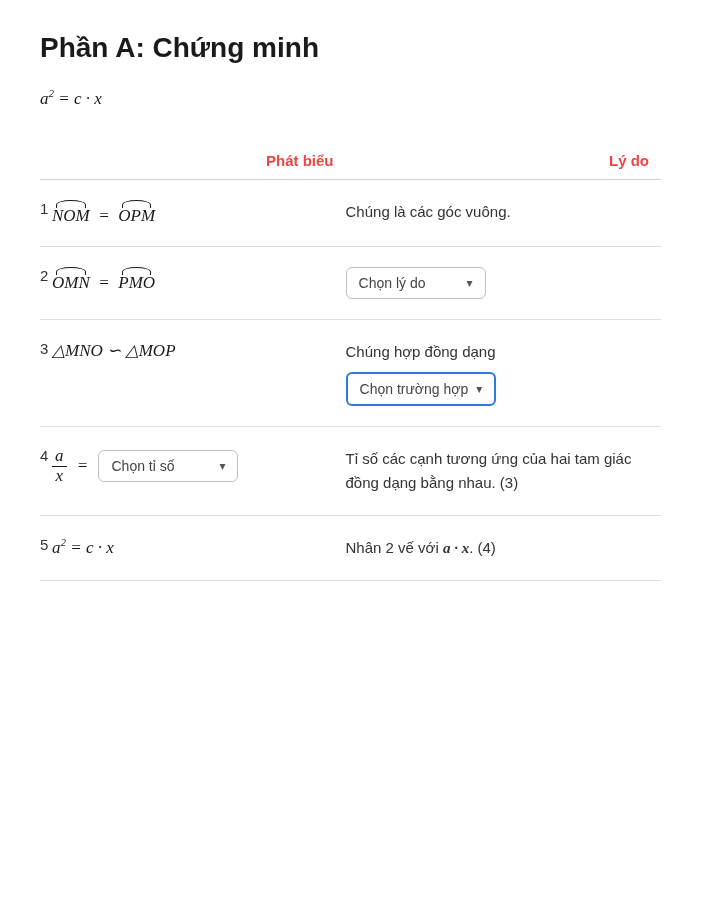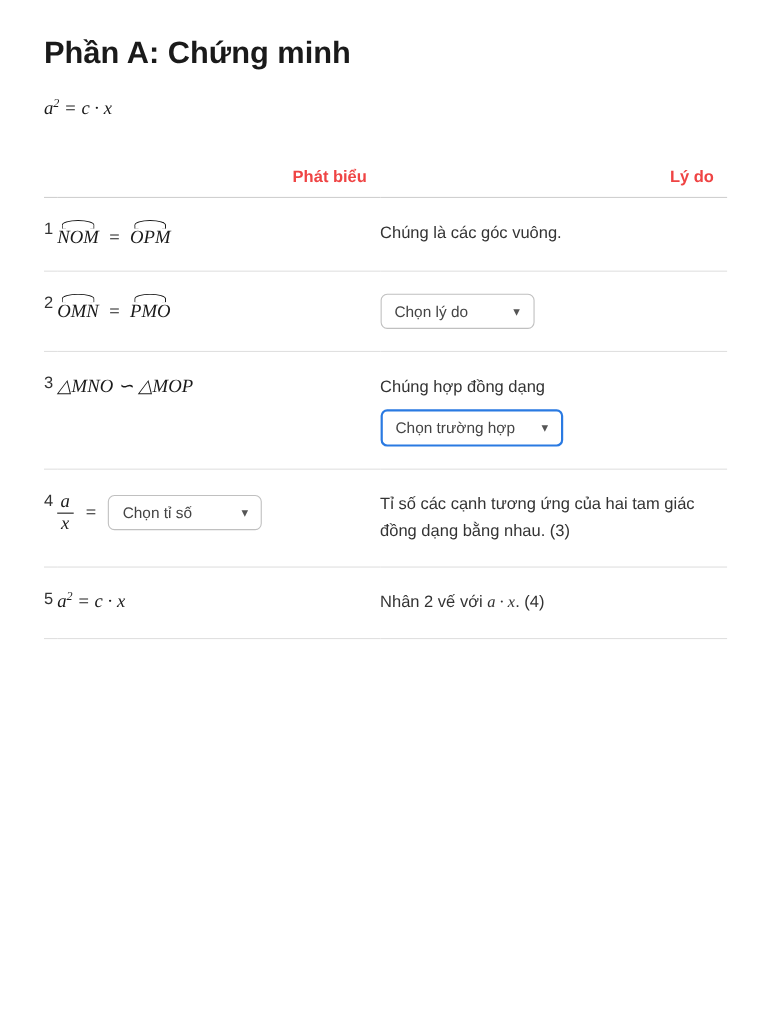--- a/index.html
+++ b/index.html
@@ -108,21 +108,21 @@
       border-top: 1.5px solid #1a1a1a;
       border-left: 1.5px solid #1a1a1a;
       border-right: 1.5px solid #1a1a1a;
       border-radius: 50% 50% 0 0 / 60% 60% 0 0;
     }
 
     .dropdown {
       display: inline-flex;
       align-items: center;
       justify-content: space-between;
-      gap: 24px;
+      gap: 8px;
       border: 1.5px solid #c0c0c0;
       border-radius: 6px;
       padding: 7px 12px;
       font-size: 14px;
       color: #444;
       background: #fff;
       cursor: pointer;
       min-width: 140px;
     }
 
@@ -160,21 +160,21 @@
       padding: 0 3px;
     }
 
     .reason-sub {
       margin-top: 8px;
     }
 
     .bold-italic {
       font-family: "Times New Roman", serif;
       font-style: italic;
-      font-weight: 400;
+      font-weight: 700;
     }
   </style>
 </head>
 <body>
 
 <h1 class="page-title">Phần A: Chứng minh</h1>
 
 <div class="formula-header">
   <span class="math"><em>a</em><sup>2</sup> = <em>c</em> · <em>x</em></span>
 </div>

